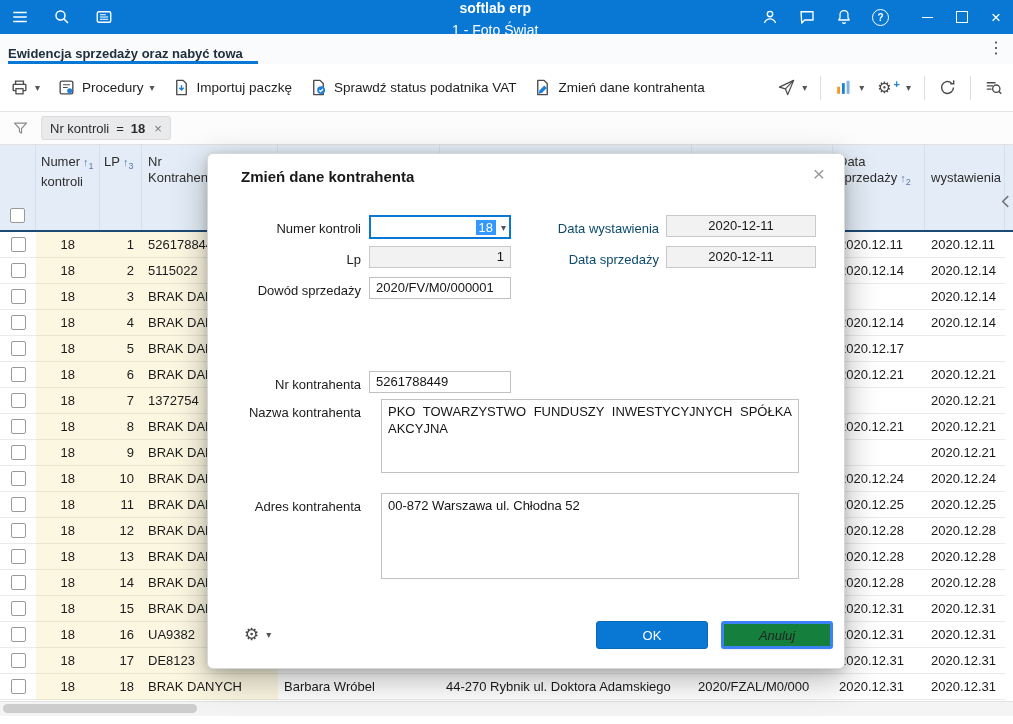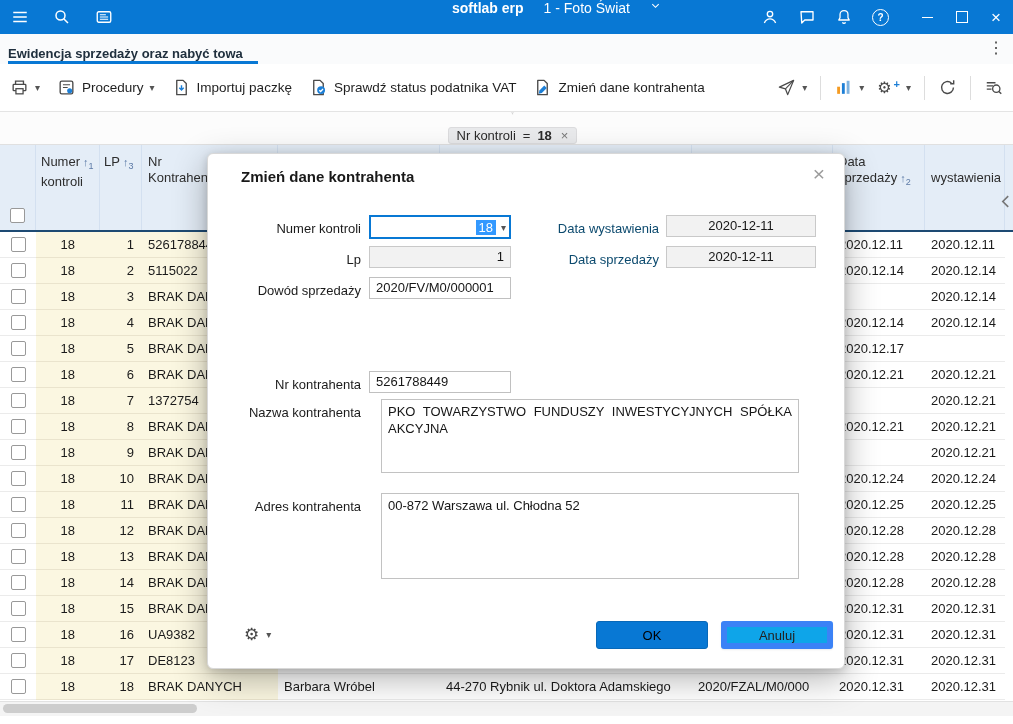--- a/index.html
+++ b/index.html
@@ -5,22 +5,22 @@
   html,body{margin:0;padding:0;background:#fff;}
   #app{position:relative;width:1013px;height:724px;background:#fff;overflow:hidden;
        font-family:"Liberation Sans", sans-serif;-webkit-font-smoothing:antialiased;}
   svg{display:block;}
 
   
   .titlebar{position:absolute;left:0;top:0;width:1013px;height:34px;background:#0878d4;
             display:flex;align-items:center;color:#fff;}
   .tb-left{display:flex;align-items:center;gap:24px;padding-left:11px;}
   .tb-ic{width:18px;height:18px;color:#fff;cursor:pointer;}
-  .tb-title{position:absolute;left:452px;top:0;height:34px;display:flex;gap:20px;
-            font-size:14px;white-space:nowrap;}
+  .tb-title{position:absolute;left:452px;top:0;height:34px;display:flex;align-items:center;gap:6px;
+            font-size:14px;white-space:nowrap;flex-direction:column;}
   .tb-title b{font-weight:bold;}
   .tb-right{margin-left:auto;display:flex;align-items:center;gap:19px;padding-right:12px;}
   .winctl{display:flex;align-items:center;gap:23px;margin-left:14px;}
   .min-glyph{width:11px;height:1px;border-bottom:1.6px solid #fff;}
   .max-glyph{width:10px;height:10px;border:1.5px solid #fff;}
   .close-glyph{font-size:17px;line-height:17px;color:#fff;}
   .qicon{width:15px;height:15px;border:1.6px solid #fff;border-radius:50%;display:flex;
          align-items:center;justify-content:center;font-size:10px;font-weight:bold;}
 
   
@@ -40,21 +40,21 @@
            padding:0 10px;box-sizing:border-box;font-size:13.5px;color:#1f1f1f;}
   .tbtn{display:flex;align-items:center;gap:6px;cursor:pointer;white-space:nowrap;}
   .ti{width:19px;height:19px;}
   .chev{font-size:10px;color:#555;}
   .toolbar-right{margin-left:auto;display:flex;align-items:center;gap:13px;}
   .sep{width:1px;height:24px;background:#ddd;}
 
   
   .filterbar{position:absolute;left:0;top:112px;width:1013px;height:33px;background:#fcfcfc;
              border-bottom:1px solid #e0e0e0;display:flex;align-items:center;padding-left:12px;
-             box-sizing:border-box;gap:12px;flex-direction:column;}
+             box-sizing:border-box;gap:12px;}
   .chip{display:flex;align-items:center;gap:7px;background:#e9eaec;border:1px solid #dcdcde;
         border-radius:3px;height:22px;padding:0 8px;font-size:13px;color:#2b2b2b;cursor:pointer;}
   .chip .val{font-weight:bold;}
   .chip .x{color:#777;font-size:13px;margin-left:2px;cursor:pointer;}
 
   
   .gridrow{display:grid;grid-template-columns:36px 64px 42px 136px 162px 252px 141px 92px 80px 8px;}
   .ghead{position:absolute;left:0;top:145px;width:1013px;height:87px;background:#e4edf7;
          border-bottom:2px solid #1d4a73;box-sizing:border-box;font-size:13px;color:#2d2d2d;}
   .hcell{padding:9px 0 0 6px;line-height:16px;overflow:hidden;white-space:nowrap;
@@ -106,23 +106,23 @@
   .combo .sel{background:#3399ff;color:#fff;padding:0 3px;}
   .combo .cchev{color:#555;font-size:10px;margin-left:5px;}
   .tarea{position:absolute;left:173px;width:418px;border:1px solid #c2c2c2;background:#fff;
          font-size:13px;color:#161616;padding:3px 6px;box-sizing:border-box;line-height:17px;
          text-align:justify;}
   .dlg-gear{position:absolute;left:36px;top:470px;display:flex;align-items:center;gap:7px;
             font-size:17px;color:#474747;cursor:pointer;}
   .dlg-gear .chev{font-size:10px;}
   .btn{position:absolute;top:467px;width:112px;height:28px;border-radius:3px;font-size:13px;
        display:flex;align-items:center;justify-content:center;cursor:pointer;box-sizing:border-box;}
-  .btn-ok{left:388px;background:#0878d4;color:#000000;border:1px solid #0868b8;}
-  .btn-cancel{left:513px;background:#0ea5e9;color:#222;border:6px solid #3b82f6;
-              box-shadow:0 1px 2px rgba(0,0,0,.08);}
+  .btn-ok{left:388px;background:#0878d4;color:#ffffff;border:1px solid #0868b8;}
+  .btn-cancel{left:513px;background:#15803d;color:#222;border:3px solid #3b82f6;
+              box-shadow:0 1px 2px rgba(0,0,0,.08);font-style:italic;}
 </style>
 </head>
 <body>
 
 <div id="app">
 
   <header class="titlebar">
     <div class="tb-left">
       <svg class="tb-ic" viewBox="0 0 24 24">
           <path d="M3 6h18M3 12h18M3 18h18" stroke="currentColor" stroke-width="2" fill="none"></path>

